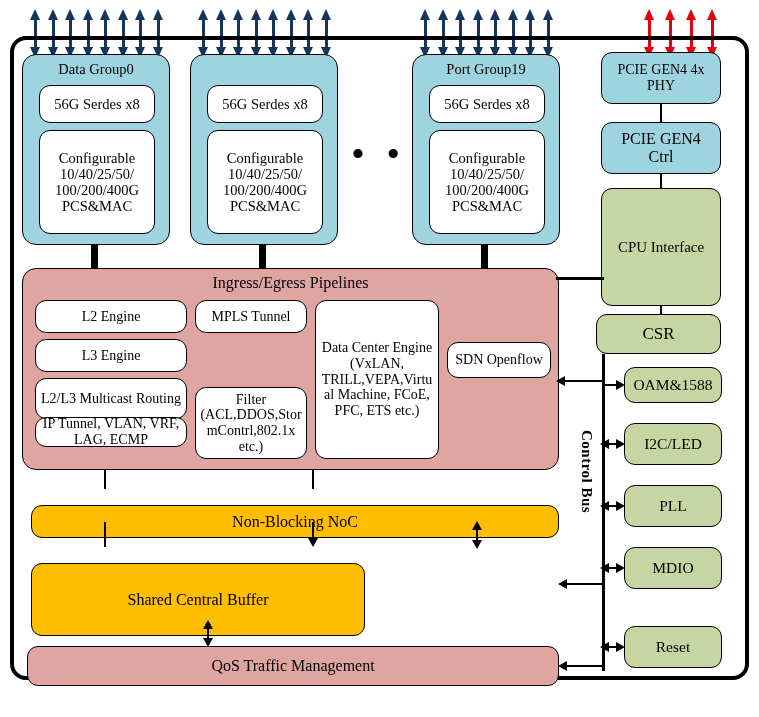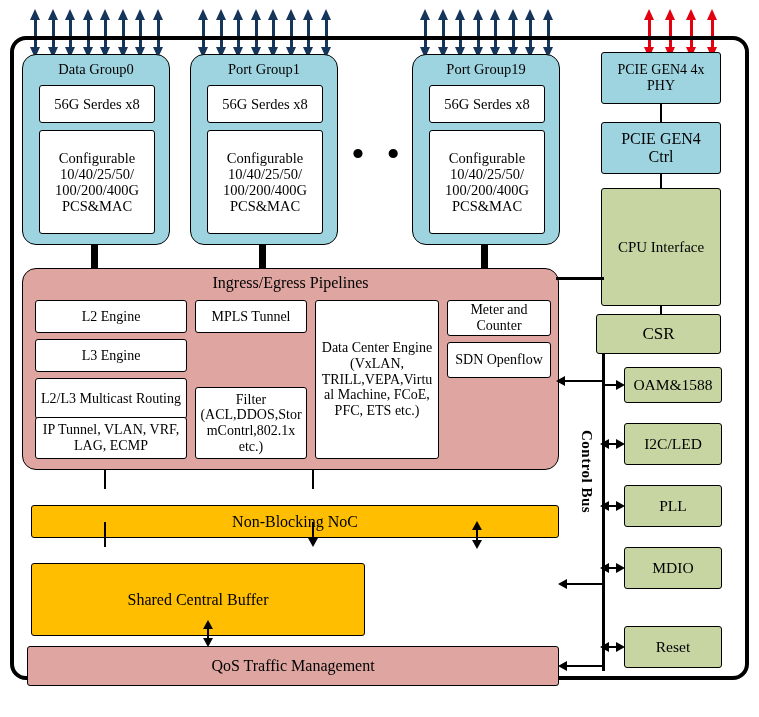--- a/index.html
+++ b/index.html
@@ -25,21 +25,21 @@
     border: 4px solid #000;
     border-radius: 16px;
     background: transparent;
   }
 
   
   .blk {
     position: absolute;
     box-sizing: border-box;
     border: 1.5px solid #000;
-    border-radius: 3px;
+    border-radius: 11px;
     display: flex;
     align-items: center;
     justify-content: center;
     text-align: center;
     color: #000;
     line-height: 1.12;
     padding: 1px 3px;
   }
   .blue  { background: #9ED4E0; }
   .pink  { background: #DFA6A1; }
@@ -329,21 +329,20 @@
     <div class="pg-title">Data Group0</div>
     <div class="blk white" style="left:16px;top:30px;width:116px;height:38px;font-size:14.5px;">56G Serdes x8</div>
     <div class="blk white pre" style="left:16px;top:75px;width:116px;height:104px;font-size:14.5px;white-space:pre-line;">Configurable
 10/40/25/50/
 100/200/400G
 PCS&amp;MAC</div>
   </div>
   <div class="line vline" style="left:91px;top:244px;width:7px;height:25px;"></div>
 
   <div class="blk blue" style="left:190px;top:54px;width:148px;height:191px;border-radius:14px;display:block;">
-    <div class="pg-title">Port Group1</div>
     <div class="blk white" style="left:16px;top:30px;width:116px;height:38px;font-size:14.5px;">56G Serdes x8</div>
     <div class="blk white" style="left:16px;top:75px;width:116px;height:104px;font-size:14.5px;white-space:pre-line;">Configurable
 10/40/25/50/
 100/200/400G
 PCS&amp;MAC</div>
   </div>
   <div class="line vline" style="left:259px;top:244px;width:7px;height:25px;"></div>
 
   <div class="ellipsis" style="left:352px;top:136px;">• • •</div>
 
@@ -378,36 +377,35 @@
   <div class="blk green" style="left:624px;top:485px;width:98px;height:42px;font-size:15.5px;">PLL</div>
   <div class="blk green" style="left:624px;top:547px;width:98px;height:42px;font-size:15.5px;">MDIO</div>
   <div class="blk green" style="left:624px;top:626px;width:98px;height:42px;font-size:15.5px;">Reset</div>
 
   <div class="blk pink" style="left:22px;top:268px;width:537px;height:202px;border-radius:14px;display:block;">
     <div class="pg-title" style="font-size:16px;top:5px;">Ingress/Egress Pipelines</div>
 
     <div class="blk white" style="left:12px;top:31px;width:152px;height:33px;font-size:14px;">L2 Engine</div>
     <div class="blk white" style="left:12px;top:70px;width:152px;height:33px;font-size:14px;">L3 Engine</div>
     <div class="blk white" style="left:12px;top:109px;width:152px;height:41px;font-size:14px;">L2/L3 Multicast Routing</div>
-    <div class="blk white" style="left:12px;top:148px;width:152px;height:42px;font-size:14px;white-space:pre-line;">IP Tunnel, VLAN, VRF,
+    <div class="blk white" style="left:12px;top:148px;width:152px;height:30px;font-size:14px;white-space:pre-line;">IP Tunnel, VLAN, VRF,
 LAG, ECMP</div>
 
     <div class="blk white" style="left:172px;top:31px;width:112px;height:33px;font-size:14px;">MPLS Tunnel</div>
     <div class="blk white" style="left:172px;top:118px;width:112px;height:72px;font-size:14px;white-space:pre-line;">Filter
 (ACL,DDOS,Stor
 mContrl,802.1x
 etc.)</div>
 
     <div class="blk white" style="left:292px;top:31px;width:124px;height:159px;font-size:14px;white-space:pre-line;">Data Center Engine
 (VxLAN,
 TRILL,VEPA,Virtu
 al Machine, FCoE,
 PFC, ETS etc.)</div>
 
-    <div class="blk white" style="left:424px;top:31px;width:104px;height:36px;font-size:14px;">Meter and Counter</div>
     <div class="blk white" style="left:424px;top:73px;width:104px;height:36px;font-size:14px;">SDN Openflow</div>
   </div>
 
   <div class="line hline" style="left:556px;top:277px;width:48px;height:3px;"></div>
 
   <div class="line hline" style="left:562px;top:380px;width:42px;height:2px;"></div>
   <div class="arr arr-left" style="left:556px;top:376px;"></div>
 
   <div class="line vline" style="left:104px;top:470px;width:2px;height:19px;"></div>
   <div class="line vline" style="left:312px;top:470px;width:2px;height:19px;"></div>

